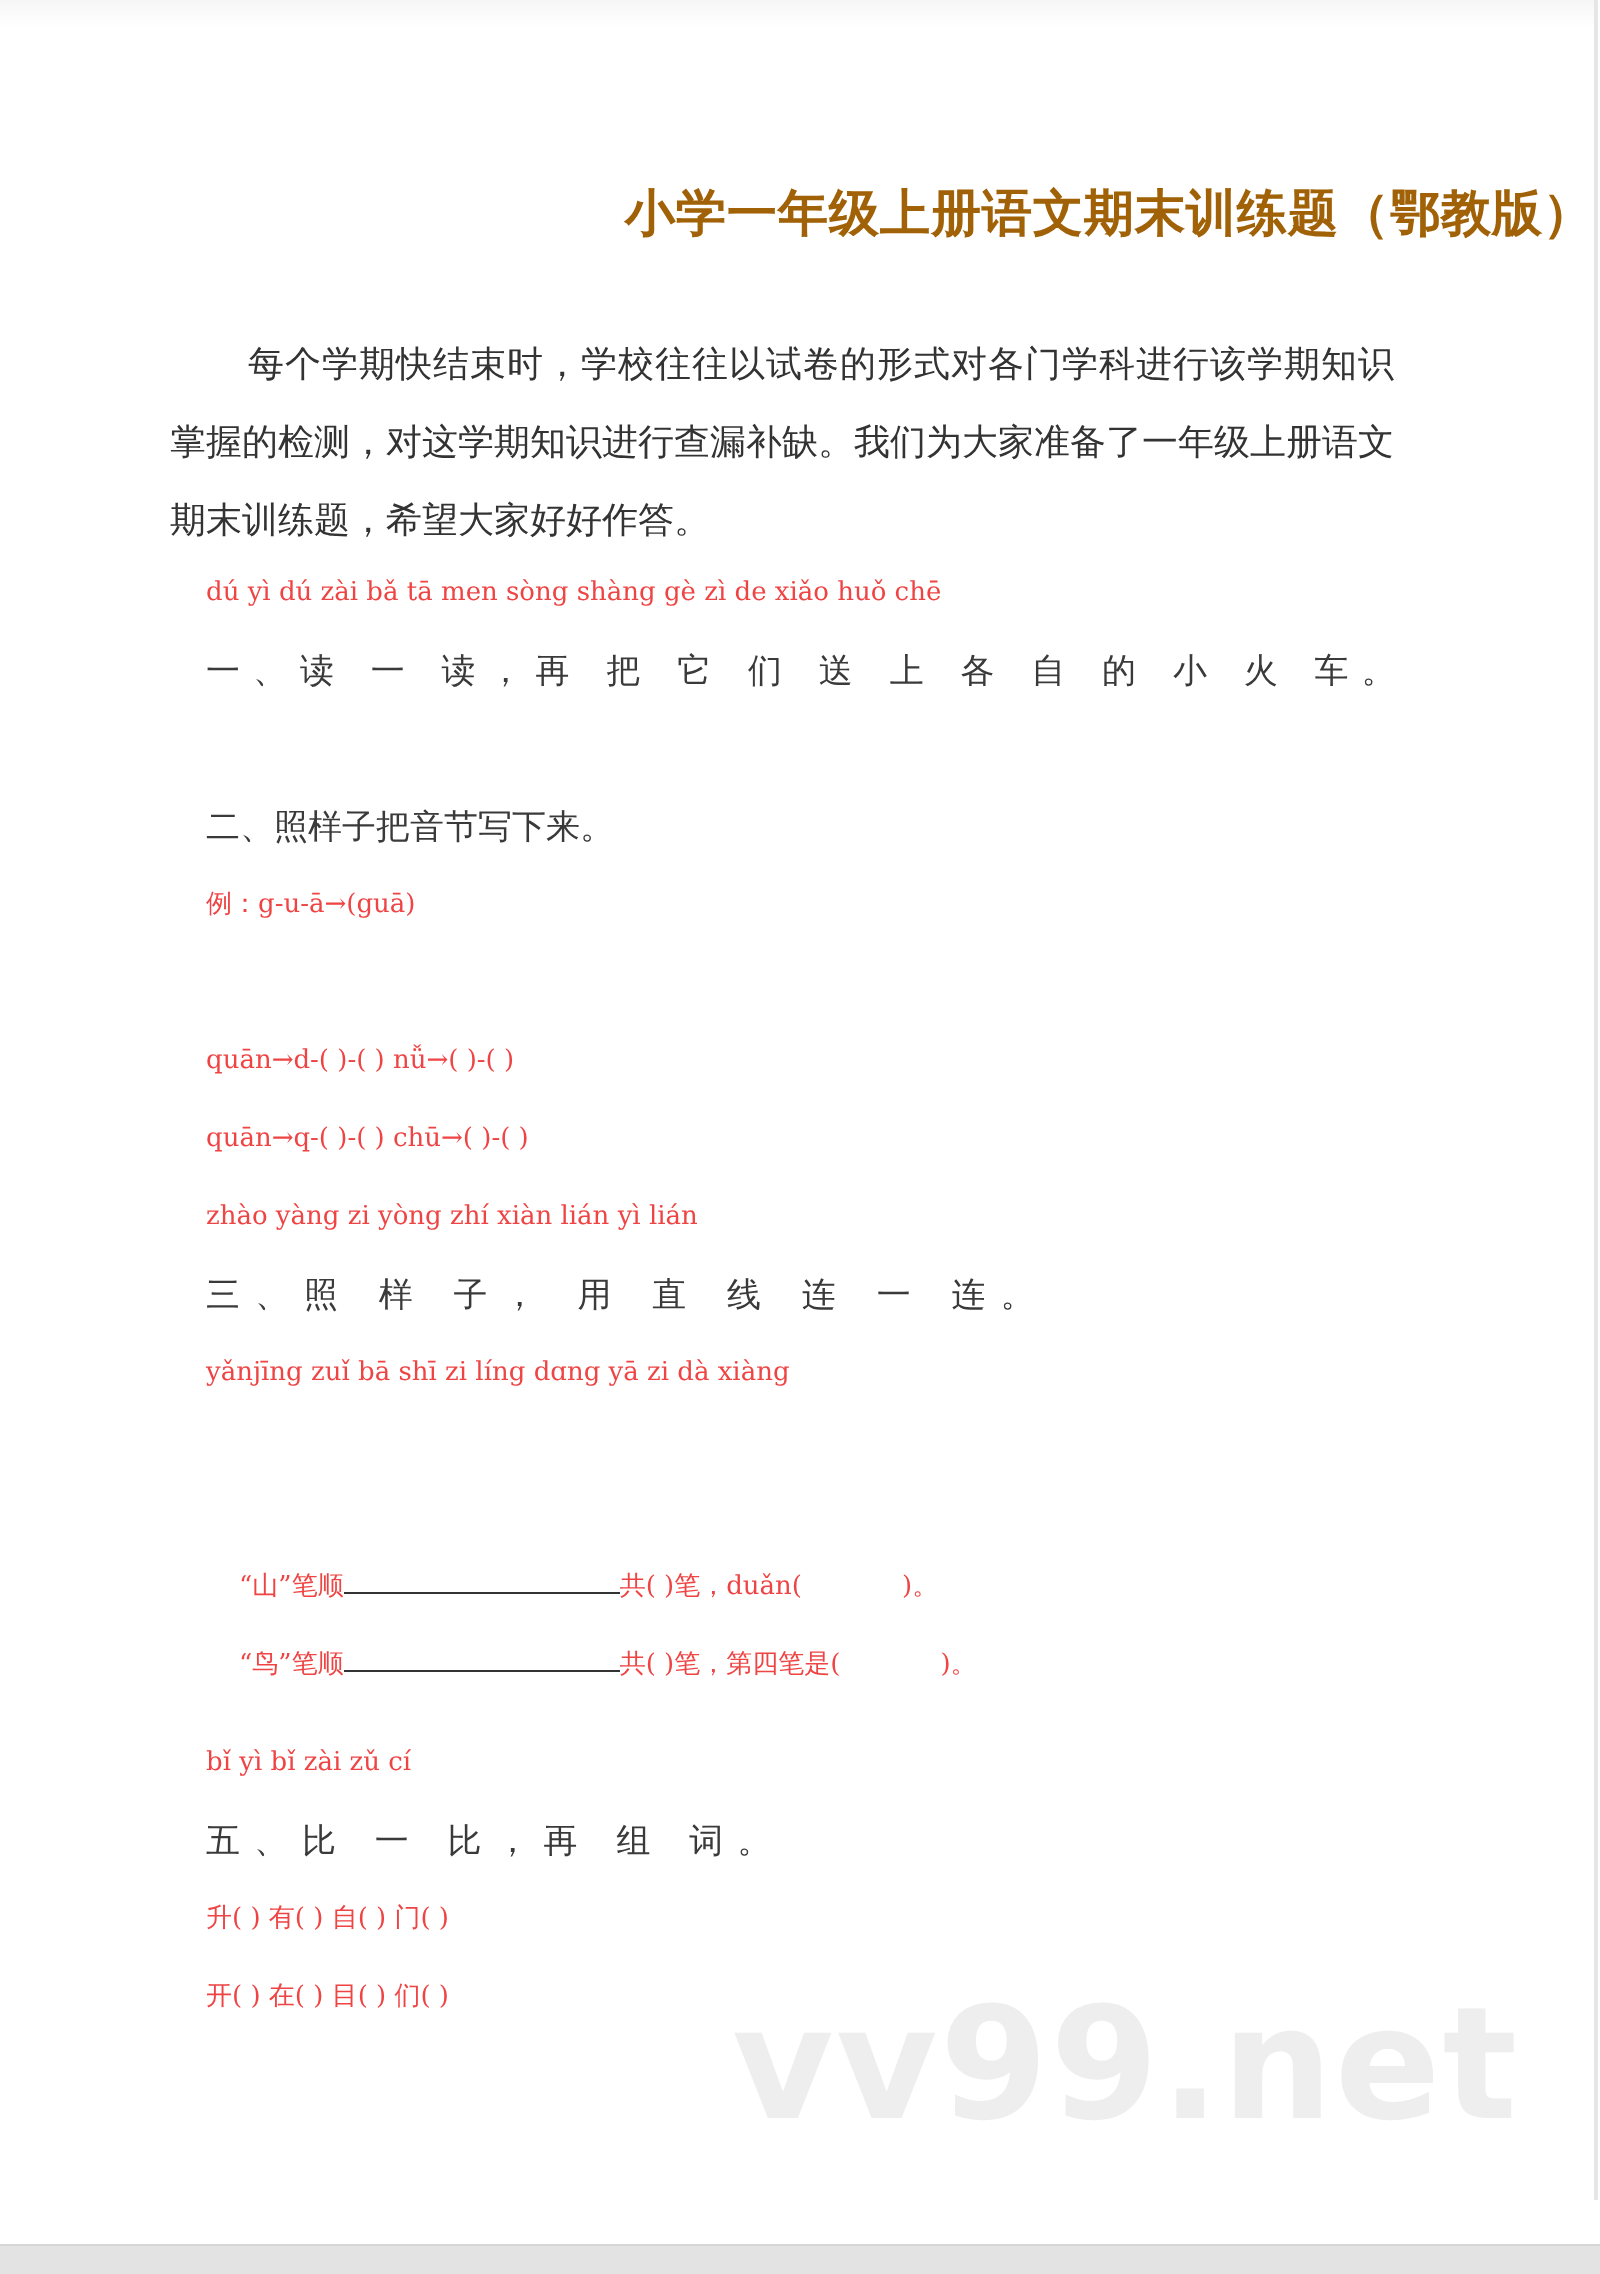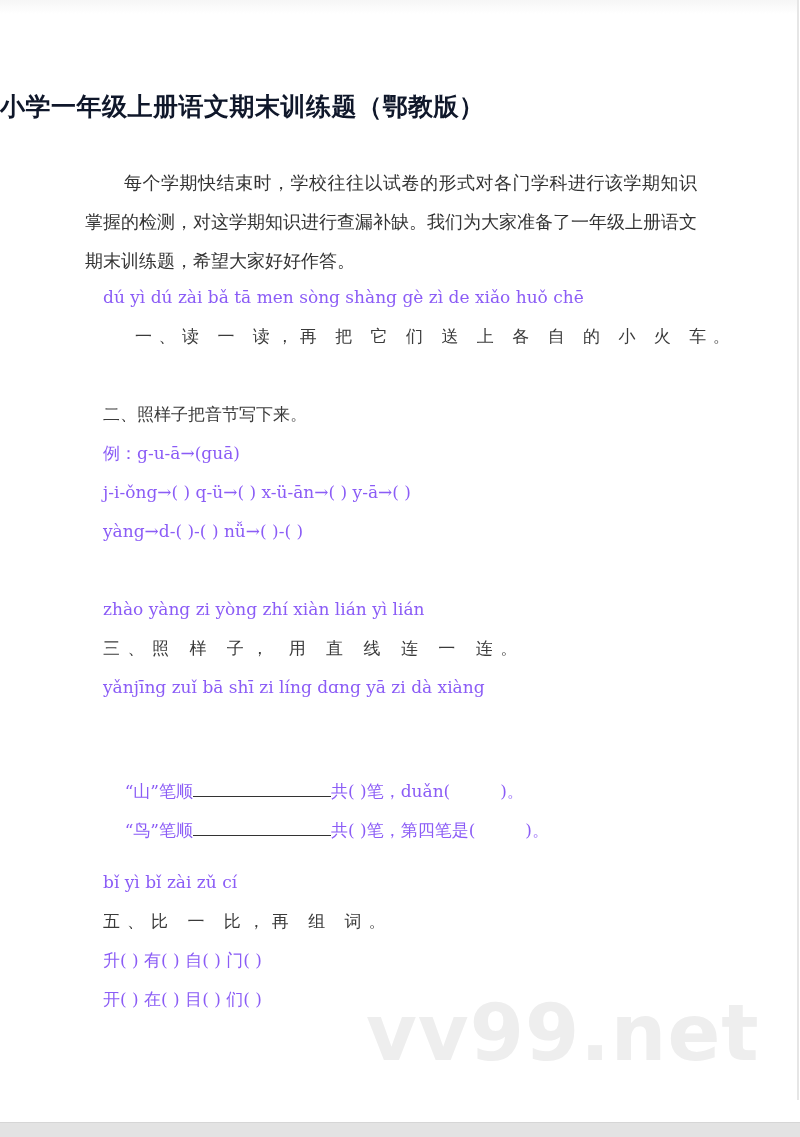--- a/index.html
+++ b/index.html
@@ -37,54 +37,53 @@
       width: 800px;
       height: 15px;
       background: #e3e3e3;
       border-top: 1px solid #d6d6d6;
     }
     .title {
       position: absolute;
       left: 0;
       width: 797px;
       top: 89px;
-      text-align: left;
+      text-align: right;
       font-family: "DejaVu Sans", "Liberation Sans", sans-serif;
       font-weight: bold;
       font-size: 25px;
       letter-spacing: 0.5px;
-      color: #0f172a;
+      color: #a16207;
       line-height: 36px;
     }
     .intro {
       position: absolute;
       left: 85px;
       top: 163px;
       width: 612px;
       font-size: 18px;
       line-height: 39px;
       text-indent: 39px;
       color: #333;
       text-align: justify;
     }
     .line {
       position: absolute;
       left: 103px;
-      font-size: 17px;
+      font-size: 13px;
       line-height: 26px;
       white-space: pre;
-      color: #8b5cf6;
+      color: #ef4444;
     }
     .line.cn {
       font-size: 17px;
       color: #3a3a3a;
     }
     .spaced {
       letter-spacing: 7px;
-      margin-left: 32px;
     }
     .blank {
       display: inline-block;
       border-bottom: 1px solid #333;
       height: 18px;
       vertical-align: baseline;
     }
     .watermark {
       position: absolute;
       left: 366px;
@@ -105,22 +104,22 @@
 
   <div class="title">小学一年级上册语文期末训练题（鄂教版）</div>
 
   <div class="intro">每个学期快结束时，学校往往以试卷的形式对各门学科进行该学期知识掌握的检测，对这学期知识进行查漏补缺。我们为大家准备了一年级上册语文期末训练题，希望大家好好作答。</div>
 
   <div class="line" style="top:284px">dú yì dú zài bǎ tā men sòng shàng gè zì de xiǎo huǒ chē</div>
   <div class="line cn spaced" style="top:323px; letter-spacing:6.5px">一、读 一 读，再 把 它 们 送 上 各 自 的 小 火 车。</div>
 
   <div class="line cn" style="top:401px">二、照样子把音节写下来。</div>
   <div class="line" style="top:440px">例：g-u-ā→(guā)</div>
-  <div class="line" style="top:479px">j-i-ǒng→( ) q-ü→( ) x-ü-ān→( ) y-ā→( )</div>
-  <div class="line" style="top:518px">yàng→d-( )-( ) nǚ→( )-( )</div>
+  <div class="line" style="top:518px">quān→d-( )-( ) nǚ→( )-( )</div>
+  <div class="line" style="top:557px">quān→q-( )-( ) chū→( )-( )</div>
 
   <div class="line" style="top:596px">zhào yàng zi yòng zhí xiàn lián yì lián</div>
   <div class="line cn" style="top:635px; letter-spacing:7.5px">三、照 样 子， 用 直 线 连 一 连。</div>
   <div class="line" style="top:674px">yǎnjīng zuǐ bā shī zi líng dɑng yā zi dà xiàng</div>
 
 
   <div class="line" style="top:752px">
     <span>“山”笔顺</span><span class="blank" style="width:138px"></span><span>共( )笔，duǎn(</span><span style="display:inline-block;width:50px"></span><span>)。</span>
   </div>
   <div class="line" style="top:791px">

